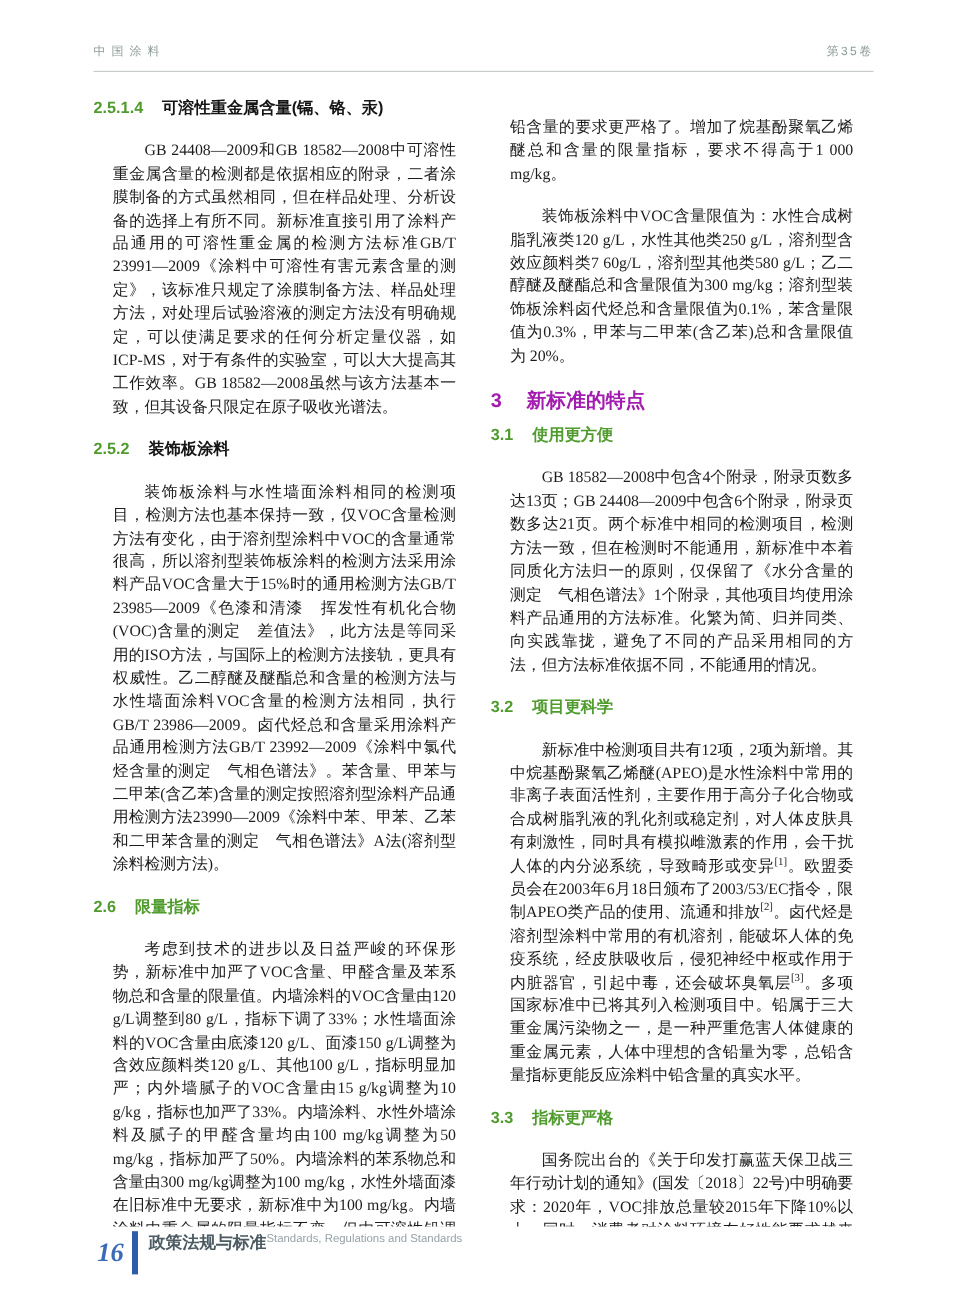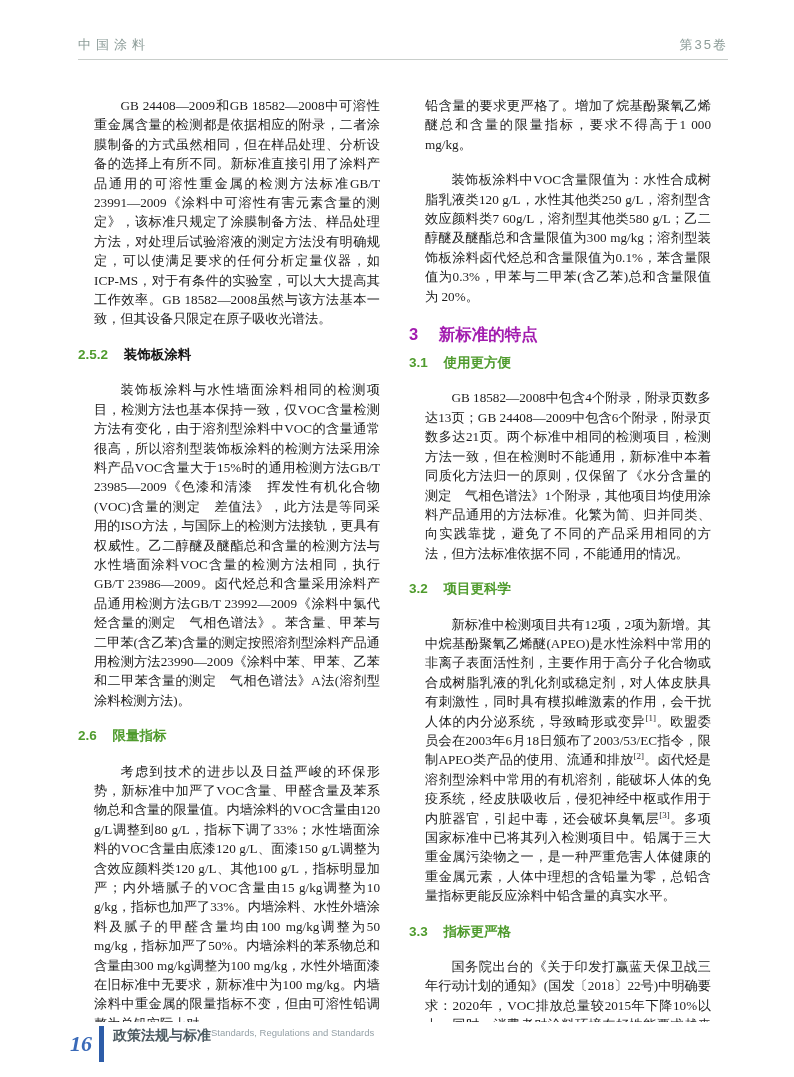--- a/index.html
+++ b/index.html
@@ -5,21 +5,21 @@
   html,body{margin:0;padding:0;background:#ffffff;}
   body{
     width:794px;height:1077px;position:relative;overflow:hidden;
     font-family:"Liberation Serif","DejaVu Serif",serif;color:#1c1c1c;
   }
   
   .runhead{
     position:absolute;left:78px;top:36px;width:650px;
     display:flex;justify-content:space-between;align-items:flex-end;
     font-family:"Liberation Sans","DejaVu Sans",sans-serif;
-    font-size:13px;color:#8c9c98;
+    font-size:10px;color:#8c9c98;
   }
   .runhead .journal{letter-spacing:5px;}
   .runhead .volume{letter-spacing:2px;}
   .headrule{position:absolute;left:78px;top:59px;width:650px;height:1px;background:#c9cecb;}
   
   .content{
     position:absolute;left:78px;top:80px;width:650px;height:942px;
     display:flex;gap:13px;overflow:hidden;
   }
   .col{width:318px;}
@@ -42,21 +42,21 @@
     font-weight:bold;font-size:13.5px;line-height:19.4px;color:#4f9b2d;
   }
   .sec-h2 .no,.sec-h3 .no{margin-right:12px;color:#4f9b2d;}
   .sec-h3 .ti{color:#151515;}
   .sec-h2 .ti{color:#4f9b2d;}
   .cont-note{
     margin:4px 0 0 0;font-size:13.2px;line-height:19.4px;
     text-align:right;text-indent:0;
   }
   
-  .footer{position:absolute;left:70px;top:1026px;display:flex;}
+  .footer{position:absolute;left:81px;top:1026px;display:flex;}
   .footer .pageno{
     font-family:"Liberation Serif","DejaVu Serif",serif;
     font-style:italic;font-weight:bold;font-size:22px;color:#3a6ab8;
     padding-top:5px;margin-right:7px;
   }
   .footer .fbar{width:5px;height:36px;background:#2d5ca8;margin-right:9px;}
   .footer .ftxt{display:flex;flex-direction:row;}
   .footer .ftitle{
     font-family:"Liberation Sans","DejaVu Sans",sans-serif;
     font-weight:bold;font-size:14px;line-height:18px;color:#4c5a61;
@@ -71,20 +71,24 @@
 
 <div class="runhead">
   <span class="journal">中国涂料</span>
   <span class="volume">第35卷</span>
 </div>
 <div class="headrule"></div>
 
 <div class="content">
 
   <div class="col">
+    <h4 class="sec-h3">
+      <span class="no">2.5.1.4</span>
+      <span class="ti">可溶性重金属含量(镉、铬、汞)</span>
+    </h4>
     <p class="body-para">GB 24408—2009和GB 18582—2008中可溶性重金属含量的检测都是依据相应的附录，二者涂膜制备的方式虽然相同，但在样品处理、分析设备的选择上有所不同。新标准直接引用了涂料产品通用的可溶性重金属的检测方法标准GB/T 23991—2009《涂料中可溶性有害元素含量的测定》，该标准只规定了涂膜制备方法、样品处理方法，对处理后试验溶液的测定方法没有明确规定，可以使满足要求的任何分析定量仪器，如ICP-MS，对于有条件的实验室，可以大大提高其工作效率。GB 18582—2008虽然与该方法基本一致，但其设备只限定在原子吸收光谱法。</p>
 
 
     <h4 class="sec-h3">
       <span class="no">2.5.2</span>
       <span class="ti">装饰板涂料</span>
     </h4>
     <p class="body-para">装饰板涂料与水性墙面涂料相同的检测项目，检测方法也基本保持一致，仅VOC含量检测方法有变化，由于溶剂型涂料中VOC的含量通常很高，所以溶剂型装饰板涂料的检测方法采用涂料产品VOC含量大于15%时的通用检测方法GB/T 23985—2009《色漆和清漆　挥发性有机化合物(VOC)含量的测定　差值法》，此方法是等同采用的ISO方法，与国际上的检测方法接轨，更具有权威性。乙二醇醚及醚酯总和含量的检测方法与水性墙面涂料VOC含量的检测方法相同，执行GB/T 23986—2009。卤代烃总和含量采用涂料产品通用检测方法GB/T 23992—2009《涂料中氯代烃含量的测定　气相色谱法》。苯含量、甲苯与二甲苯(含乙苯)含量的测定按照溶剂型涂料产品通用检测方法23990—2009《涂料中苯、甲苯、乙苯和二甲苯含量的测定　气相色谱法》A法(溶剂型涂料检测方法)。</p>
 
     <h3 class="sec-h2">

